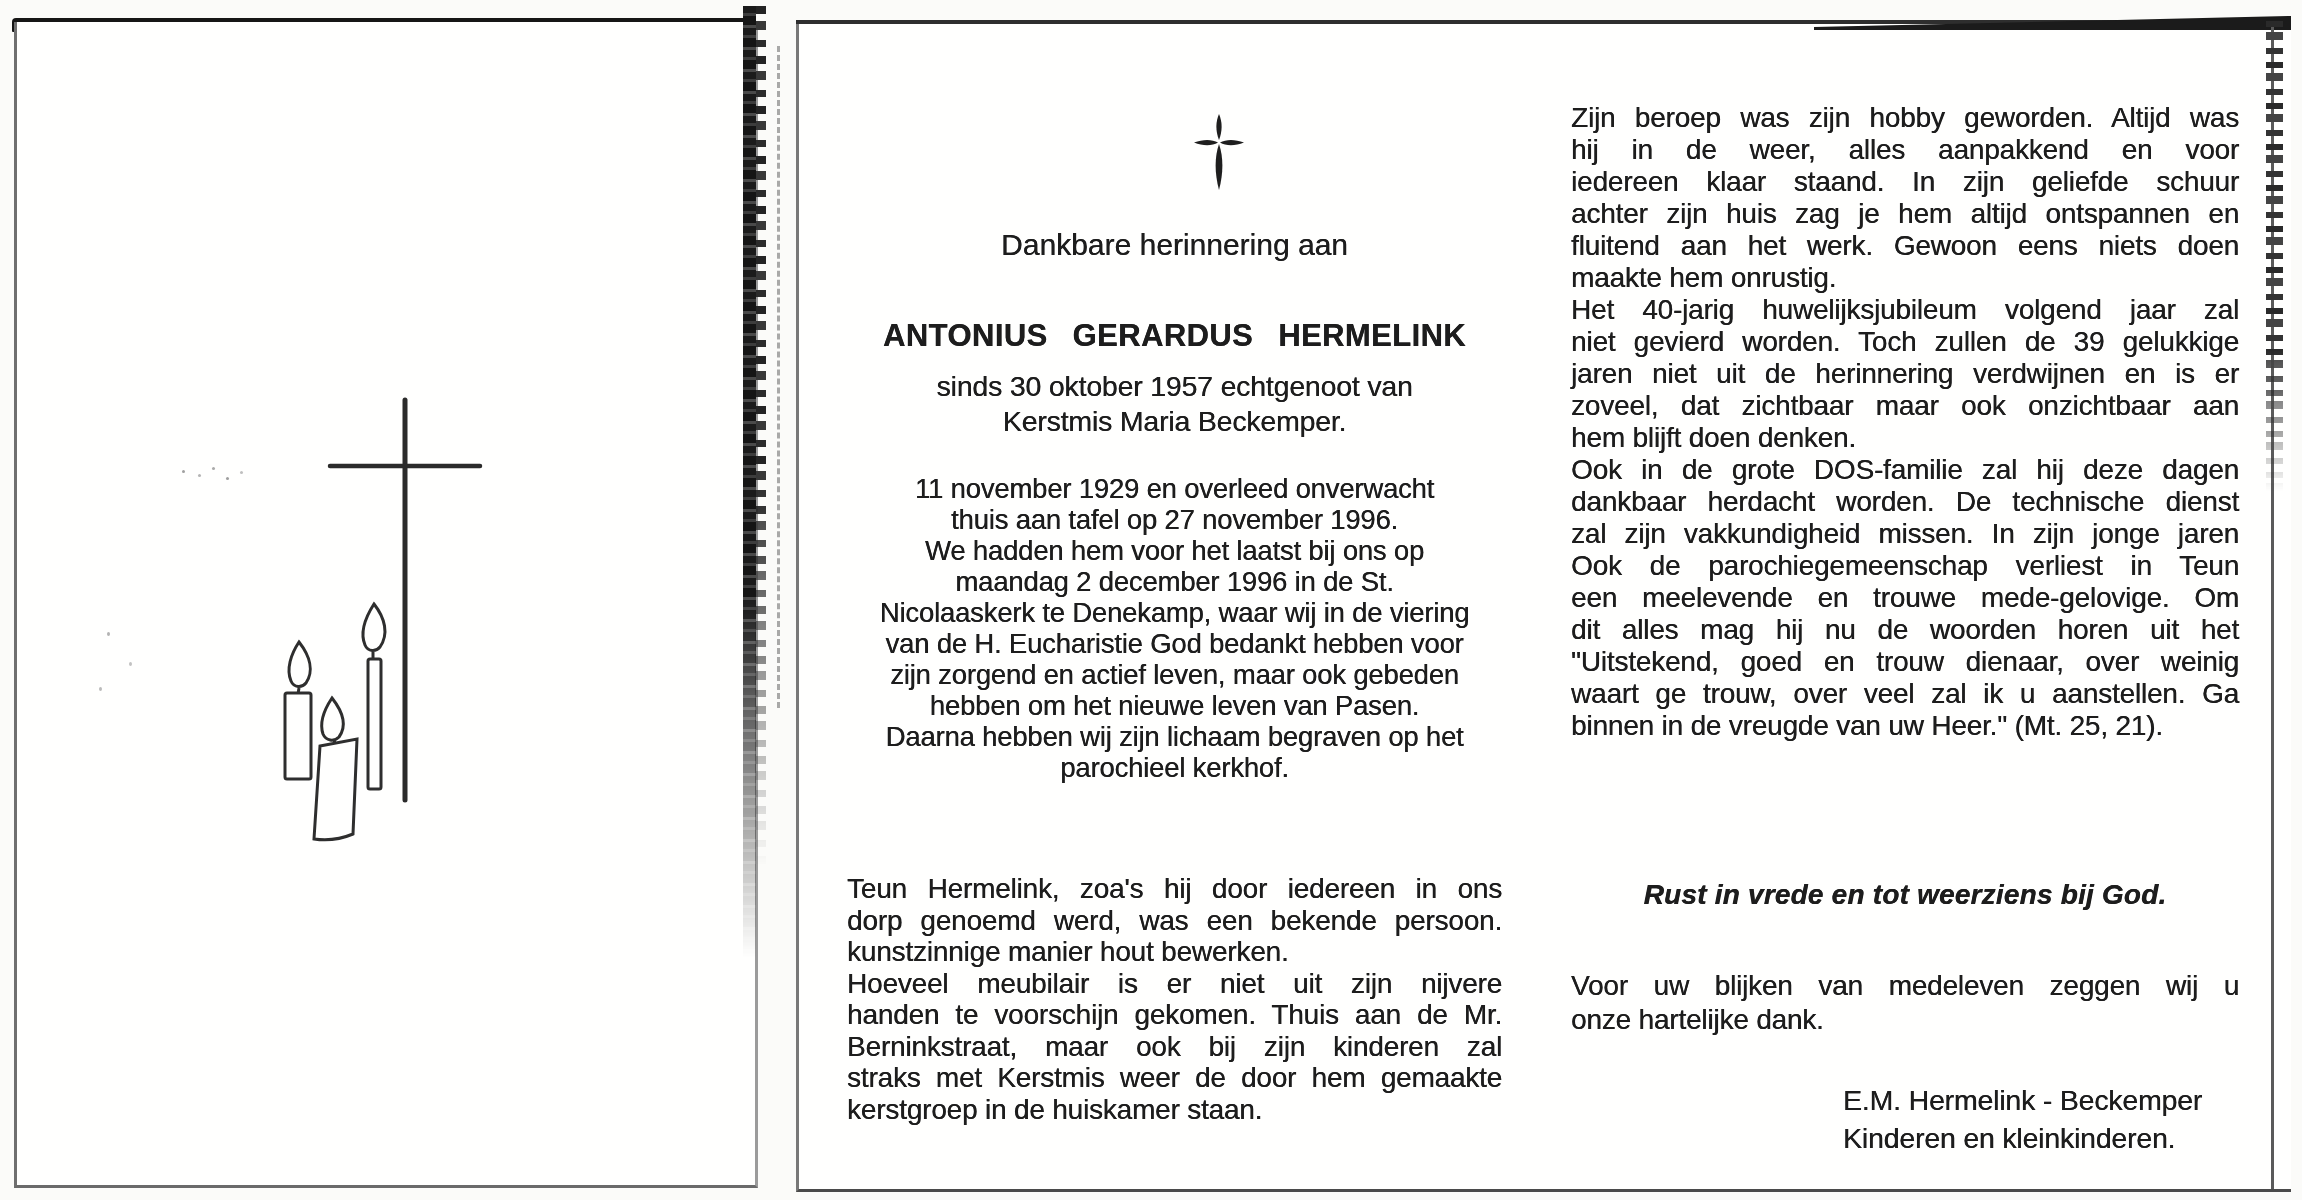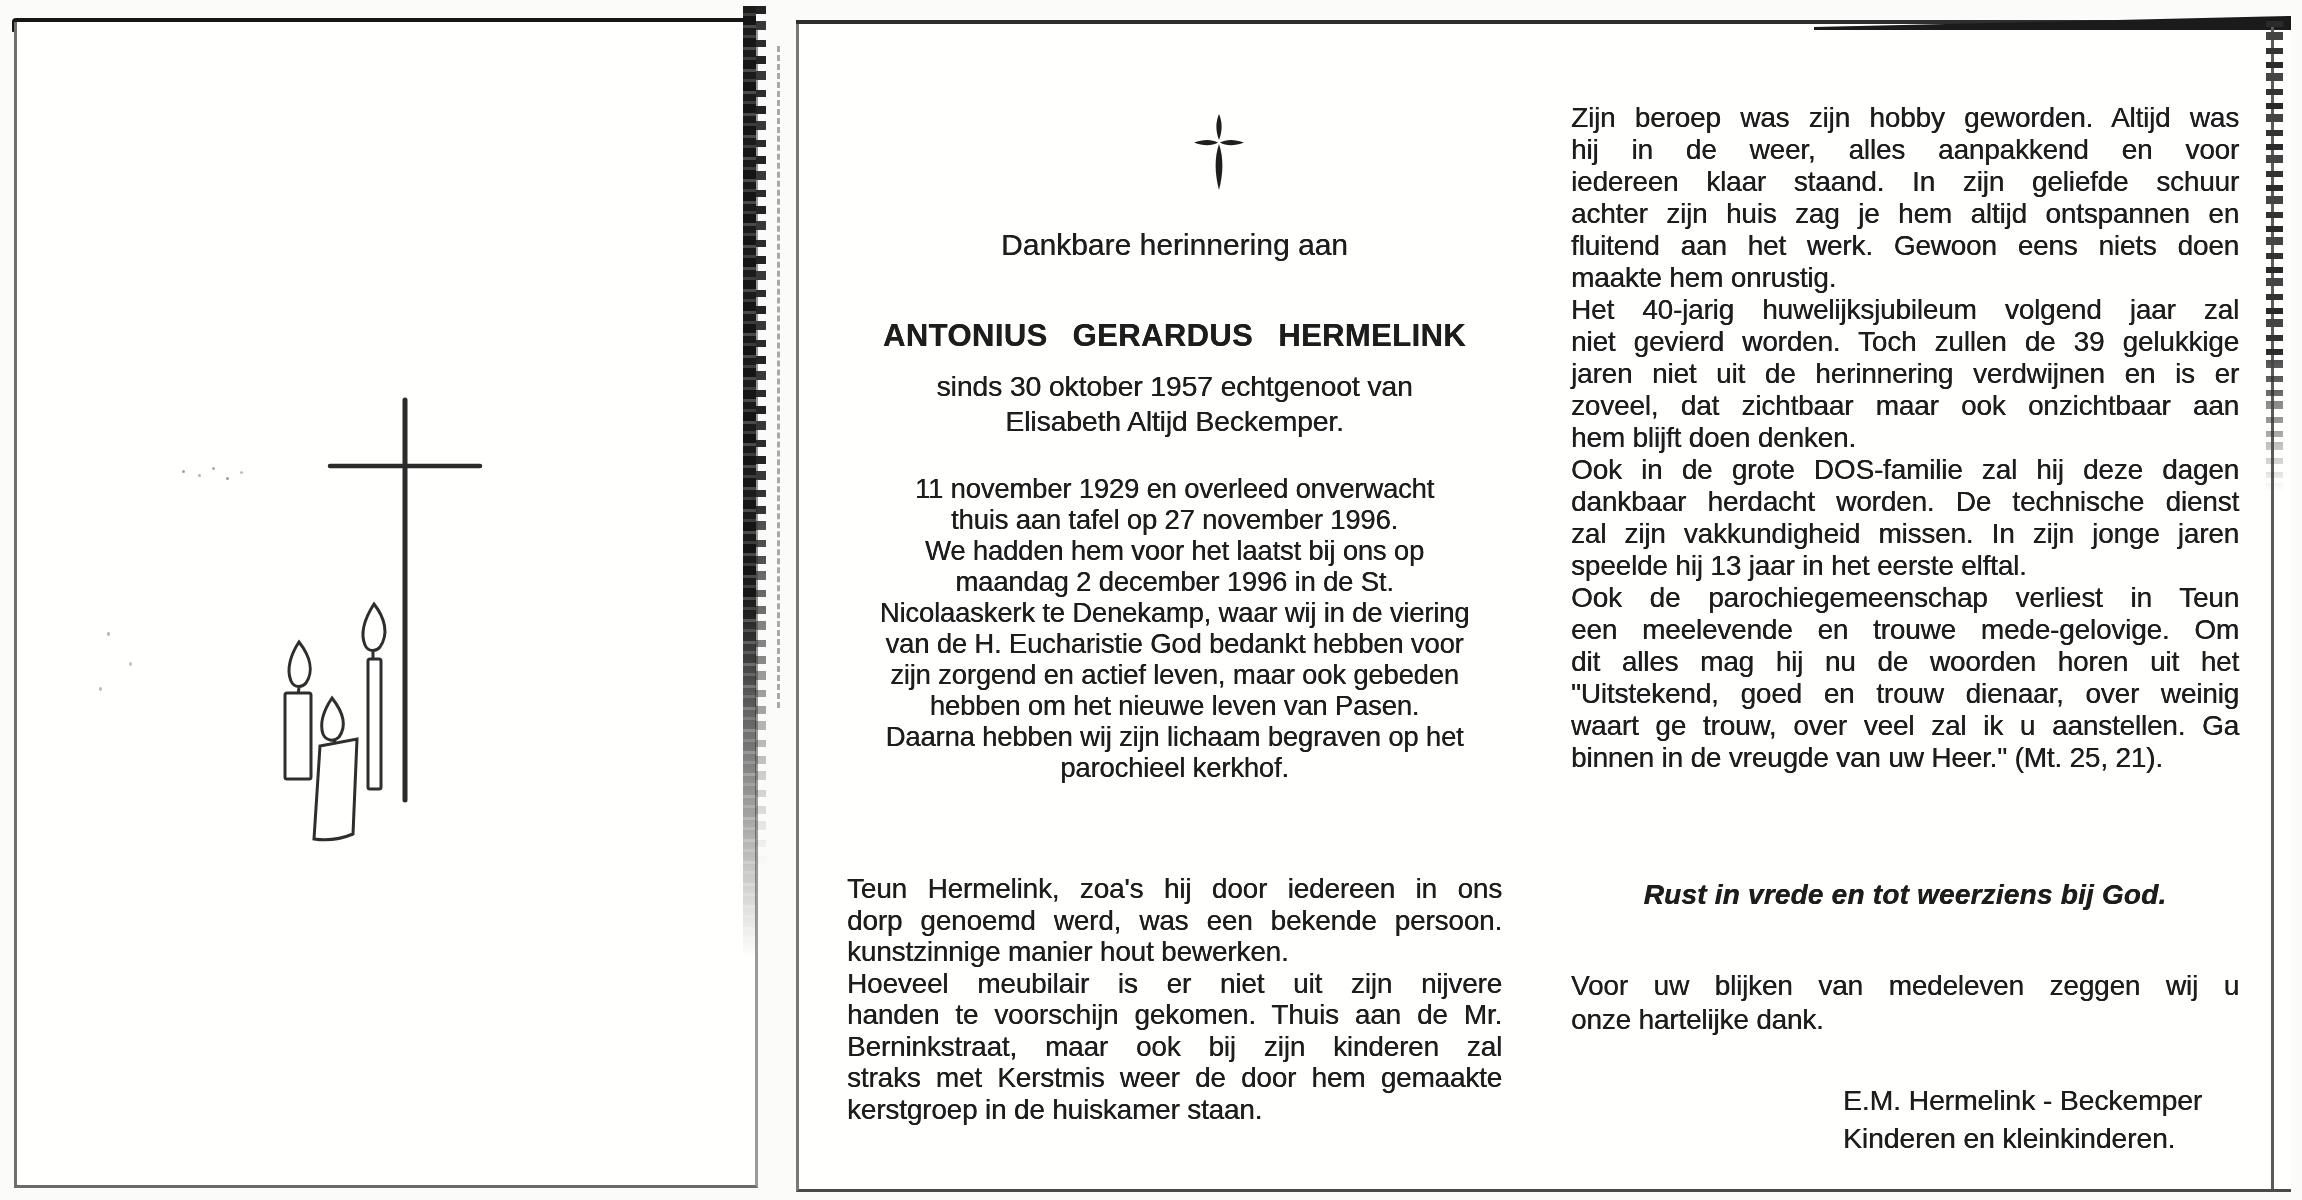--- a/index.html
+++ b/index.html
@@ -146,21 +146,21 @@
           <path d="M5,29.5 C14,26 23,26 29,29.5 C23,33 14,33 5,29.5 Z"></path>
           <path d="M55,29.5 C46,26 37,26 31,29.5 C37,33 46,33 55,29.5 Z"></path>
           <path d="M30,31 C34.5,44 34.5,60 30,77 C25.5,60 25.5,44 30,31 Z"></path>
         </g>
       </svg>
     </div>
     <div class="intro-line">Dankbare herinnering aan</div>
     <div class="name-line">ANTONIUS GERARDUS HERMELINK</div>
     <div class="spouse-block centered">
         <div class="line">sinds 30 oktober 1957 echtgenoot van</div>
-        <div class="line">Elisabeth Altijd Beckemper.</div>
+        <div class="line">Kerstmis Maria Beckemper.</div>
       </div>
     <div class="life-block centered">
         <div class="line">11 november 1929 en overleed onverwacht</div>
         <div class="line">thuis aan tafel op 27 november 1996.</div>
         <div class="line">We hadden hem voor het laatst bij ons op</div>
         <div class="line">maandag 2 december 1996 in de St.</div>
         <div class="line">Nicolaaskerk te Denekamp, waar wij in de viering</div>
         <div class="line">van de H. Eucharistie God bedankt hebben voor</div>
         <div class="line">zijn zorgend en actief leven, maar ook gebeden</div>
         <div class="line">hebben om het nieuwe leven van Pasen.</div>
@@ -197,21 +197,20 @@
           <div class="line just">Het 40-jarig huwelijksjubileum volgend jaar zal</div>
           <div class="line just">niet gevierd worden. Toch zullen de 39 gelukkige</div>
           <div class="line just">jaren niet uit de herinnering verdwijnen en is er</div>
           <div class="line just">zoveel, dat zichtbaar maar ook onzichtbaar aan</div>
           <div class="line last">hem blijft doen denken.</div>
         </div>
       <div class="para">
           <div class="line just">Ook in de grote DOS-familie zal hij deze dagen</div>
           <div class="line just">dankbaar herdacht worden. De technische dienst</div>
           <div class="line just">zal zijn vakkundigheid missen. In zijn jonge jaren</div>
-          <div class="line last">speelde hij 13 jaar in het eerste elftal.</div>
         </div>
       <div class="para">
           <div class="line just">Ook de parochiegemeenschap verliest in Teun</div>
           <div class="line just">een meelevende en trouwe mede-gelovige. Om</div>
           <div class="line just">dit alles mag hij nu de woorden horen uit het</div>
         </div>
       <div class="para">
           <div class="line just">"Uitstekend, goed en trouw dienaar, over weinig</div>
           <div class="line just">waart ge trouw, over veel zal ik u aanstellen. Ga</div>
           <div class="line last">binnen in de vreugde van uw Heer." (Mt. 25, 21).</div>

